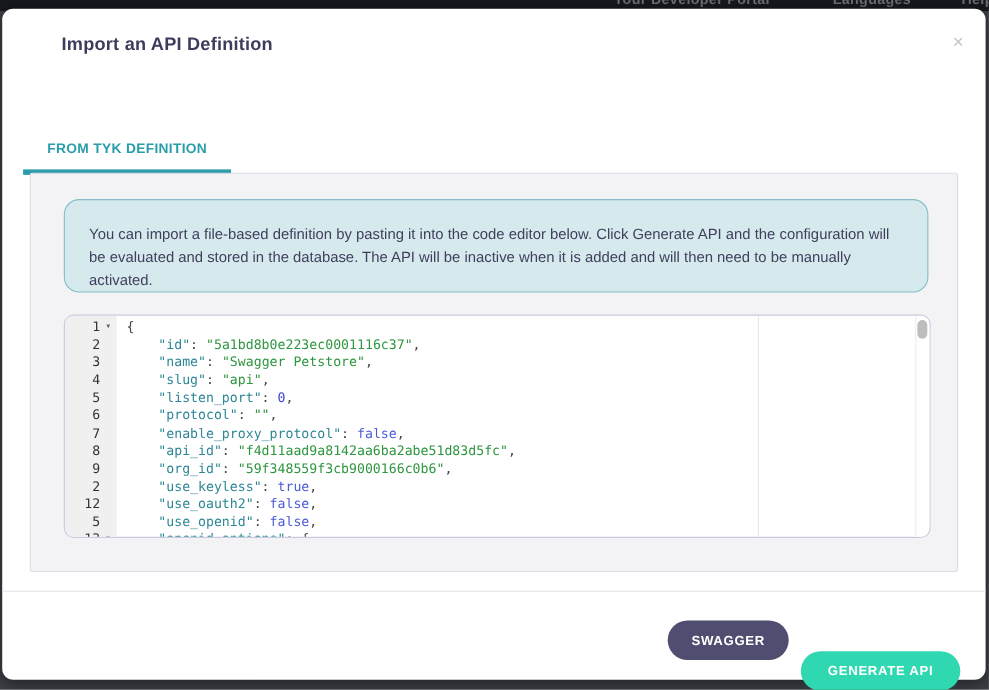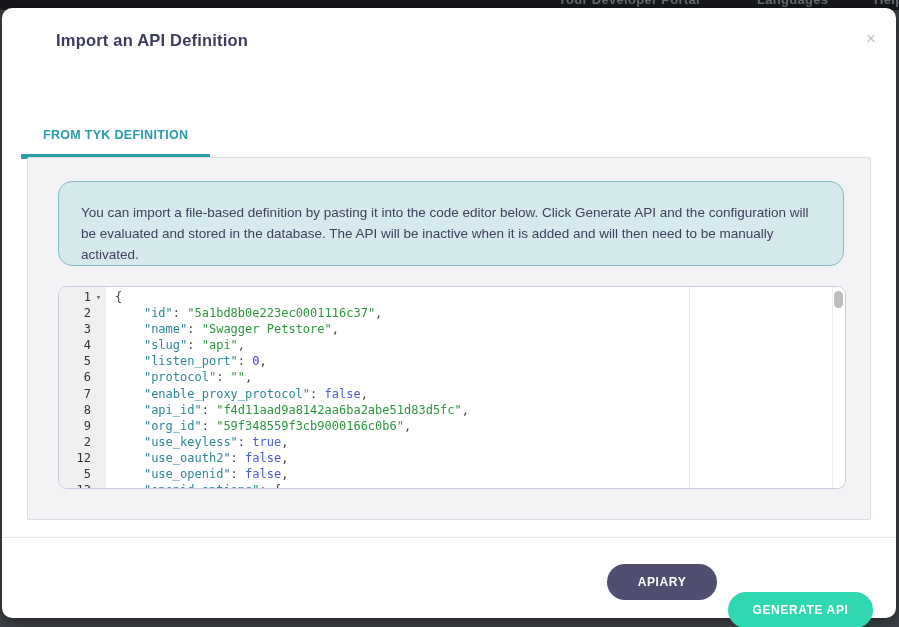--- a/index.html
+++ b/index.html
@@ -199,16 +199,16 @@
       <div class="code"><div class="code-line"><span class="tk-p">{</span></div><div class="code-line"><span class="tk-p">    </span><span class="tk-k">"id"</span><span class="tk-p">: </span><span class="tk-s">"5a1bd8b0e223ec0001116c37"</span><span class="tk-p">,</span></div><div class="code-line"><span class="tk-p">    </span><span class="tk-k">"name"</span><span class="tk-p">: </span><span class="tk-s">"Swagger Petstore"</span><span class="tk-p">,</span></div><div class="code-line"><span class="tk-p">    </span><span class="tk-k">"slug"</span><span class="tk-p">: </span><span class="tk-s">"api"</span><span class="tk-p">,</span></div><div class="code-line"><span class="tk-p">    </span><span class="tk-k">"listen_port"</span><span class="tk-p">: </span><span class="tk-n">0</span><span class="tk-p">,</span></div><div class="code-line"><span class="tk-p">    </span><span class="tk-k">"protocol"</span><span class="tk-p">: </span><span class="tk-s">""</span><span class="tk-p">,</span></div><div class="code-line"><span class="tk-p">    </span><span class="tk-k">"enable_proxy_protocol"</span><span class="tk-p">: </span><span class="tk-b">false</span><span class="tk-p">,</span></div><div class="code-line"><span class="tk-p">    </span><span class="tk-k">"api_id"</span><span class="tk-p">: </span><span class="tk-s">"f4d11aad9a8142aa6ba2abe51d83d5fc"</span><span class="tk-p">,</span></div><div class="code-line"><span class="tk-p">    </span><span class="tk-k">"org_id"</span><span class="tk-p">: </span><span class="tk-s">"59f348559f3cb9000166c0b6"</span><span class="tk-p">,</span></div><div class="code-line"><span class="tk-p">    </span><span class="tk-k">"use_keyless"</span><span class="tk-p">: </span><span class="tk-b">true</span><span class="tk-p">,</span></div><div class="code-line"><span class="tk-p">    </span><span class="tk-k">"use_oauth2"</span><span class="tk-p">: </span><span class="tk-b">false</span><span class="tk-p">,</span></div><div class="code-line"><span class="tk-p">    </span><span class="tk-k">"use_openid"</span><span class="tk-p">: </span><span class="tk-b">false</span><span class="tk-p">,</span></div><div class="code-line"><span class="tk-p">    </span><span class="tk-k">"openid_options"</span><span class="tk-p">: </span><span class="tk-p">{</span></div></div>
       <div class="print-margin"></div>
       <div class="vscroll">
         <div class="vscroll-thumb"></div>
       </div>
     </div>
   </div>
 
   <div class="footer-divider"></div>
   <div class="footer">
-    <button class="btn btn-cancel">APIARY</button>
+    <button class="btn btn-cancel">SWAGGER</button>
     <button class="btn btn-generate">GENERATE API</button>
   </div>
 </div>
 
 </body></html>

